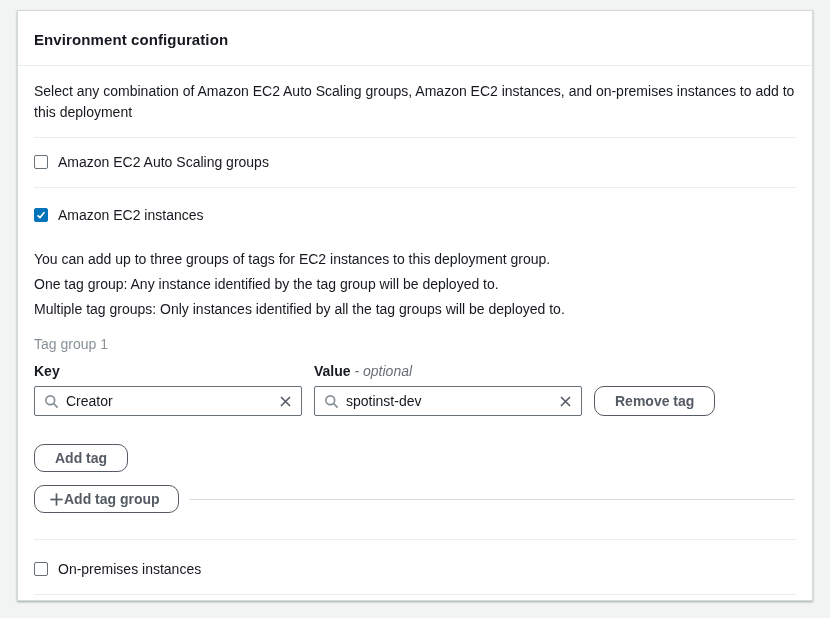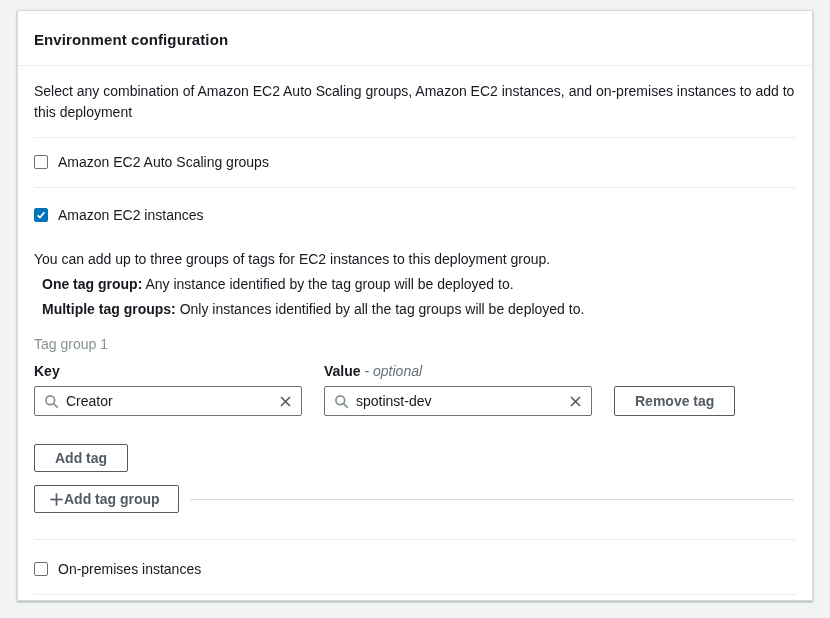--- a/index.html
+++ b/index.html
@@ -63,31 +63,31 @@
   .checkbox.checked {
     background: #0073bb;
     border-color: #0073bb;
   }
   .checkbox.checked svg { display: block; }
   .cb-label { line-height: 16px; }
   .tag-help {
     margin-top: 24px;
     line-height: 25px;
   }
-  .tag-help b { font-weight: 700; margin-left: 8px; }
+  .tag-help b { font-weight: 400; }
   .tag-group-title {
     margin-top: 13px;
     color: #879196;
     line-height: 18px;
   }
   .tag-row {
     margin-top: 9px;
     display: flex;
     align-items: flex-end;
-    gap: 22px;
+    gap: 12px;
   }
   .field-col { display: flex; flex-direction: column; }
   .field-label {
     font-weight: 700;
     line-height: 18px;
     margin-bottom: 6px;
   }
   .optional {
     font-weight: 400;
     font-style: italic;
@@ -117,21 +117,21 @@
     border: none;
     background: transparent;
     padding: 0;
     cursor: pointer;
     display: inline-flex;
     align-items: center;
   }
   .btn {
     background: #fff;
     border: 1px solid #545b64;
-    border-radius: 2px;
+    border-radius: 10px;
     color: #545b64;
     font-family: "Liberation Sans", sans-serif;
     font-size: 14px;
     font-weight: 700;
     line-height: 18px;
     padding: 5px 20px;
     cursor: pointer;
     white-space: nowrap;
   }
   .btn-remove { height: 30px; }

